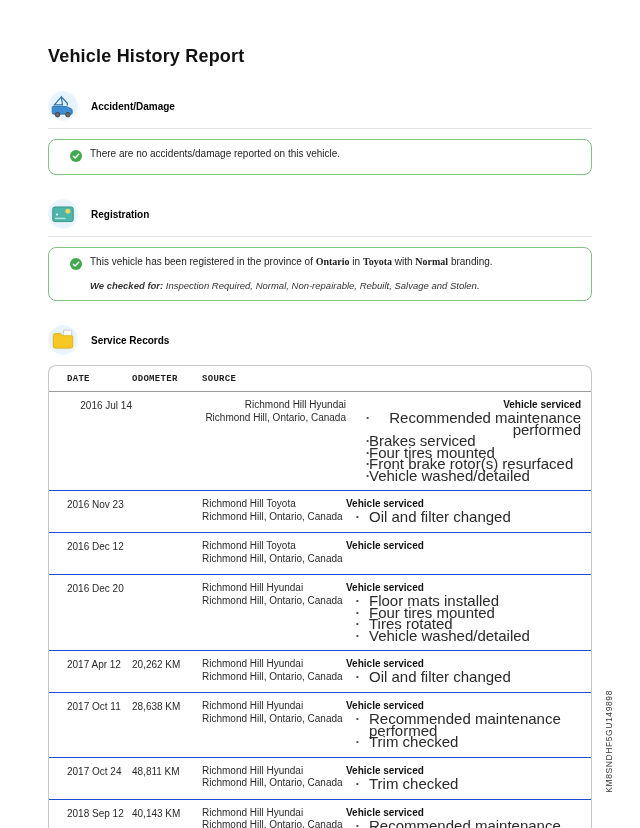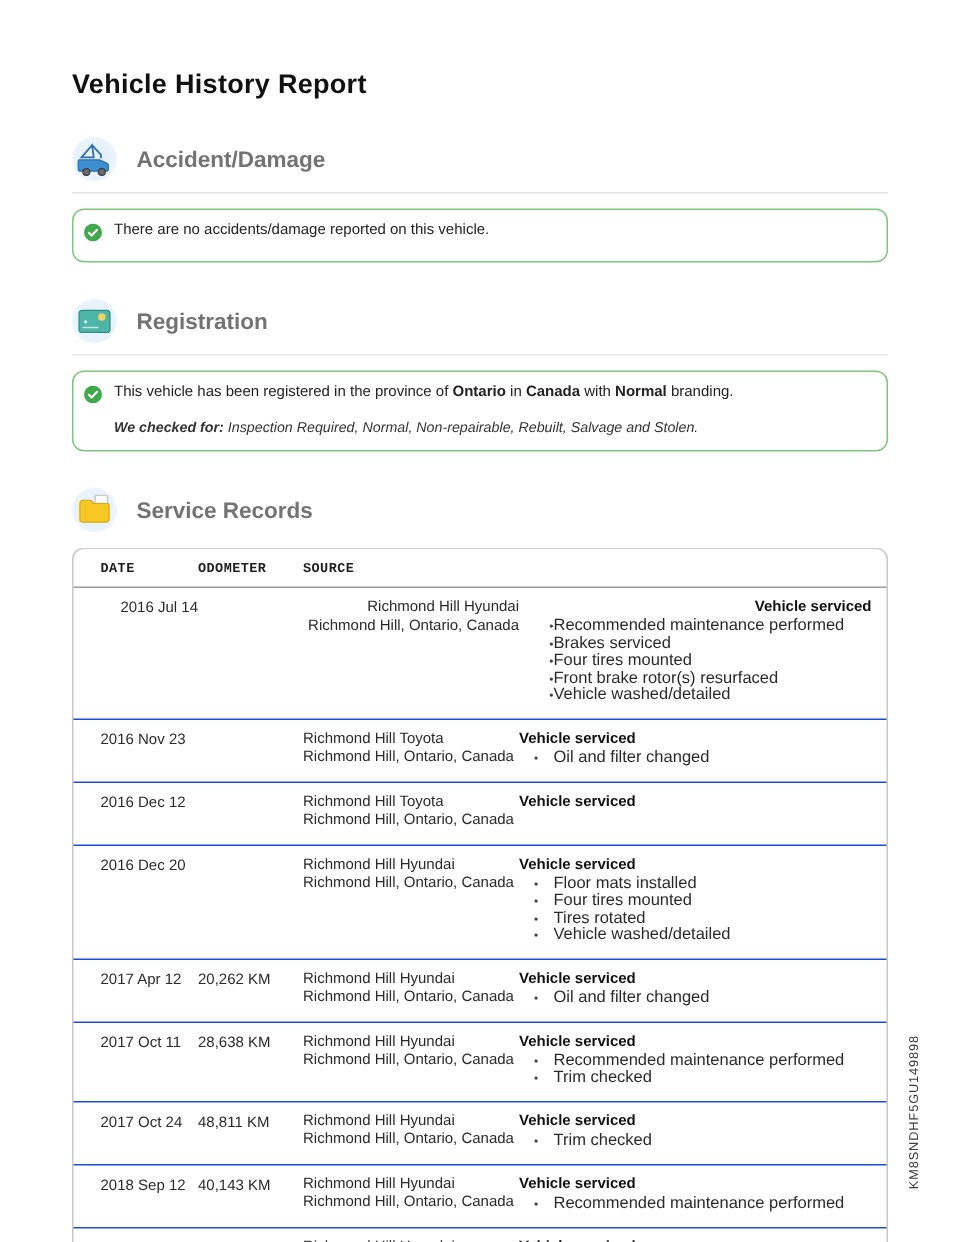--- a/index.html
+++ b/index.html
@@ -25,38 +25,38 @@
   .section { margin-top: 24px; }
   .section:first-of-type { margin-top: 0; }
 
   .section-head { display: flex; align-items: center; gap: 13px; height: 30px; }
   .icon-bubble {
     width: 30px; height: 30px; border-radius: 50%;
     background: radial-gradient(circle, #ddeefb 0%, #e9f3fc 60%, #ffffff 100%);
     display: flex; align-items: center; justify-content: center;
     flex: 0 0 auto;
   }
-  .section-title { font-size: 15px; font-weight: 600; color: #737373; }
+  .section-title { font-size: 10px; font-weight: 600; color: #000000; }
 
   .section-rule {
     border: none;
     border-top: 1px solid #e4e4e4;
     margin: 7px 0 10px 0;
   }
 
   .alert-box {
     border: 1.5px solid #7cc87f;
     border-radius: 8px;
-    padding: 7px 12px 8px 7px;
+    padding: 7px 12px 8px 21px;
     background: #fff;
   }
   .alert-line { display: flex; align-items: flex-start; gap: 8px; }
   .check-icon { flex: 0 0 auto; margin-top: 1px; }
   .alert-text { font-size: 10px; line-height: 13px; color: #222; }
-  .alert-text b { font-weight: 700; }
+  .alert-text b { font-weight: 700; font-family: Liberation Serif, serif; }
   .checked-line {
     margin: 6px 0 1px 20px;
     font-size: 9.5px;
     font-style: italic;
     color: #333;
   }
   .checked-line .lbl { font-weight: 700; }
 
   
   .service-table {
@@ -82,21 +82,21 @@
     letter-spacing: 0.3px;
   }
   .trow { border-top: 1px solid #1d4ed8; }
   .trow:first-child { border-top: none; text-align: right; }
   .td { font-size: 10px; color: #2a2a2a; line-height: 12.5px; }
   .td.date, .td.odo { padding-top: 1px; }
   .srcline { font-size: 10px; line-height: 12.5px; color: #2a2a2a; }
   .det-title { font-size: 10px; font-weight: 700; color: #111; line-height: 12px; margin-bottom: 1px; }
   .bullet-row { display: flex; align-items: flex-start; padding-left: 10px; }
   .bullet { width: 13px; flex: 0 0 auto; font-size: 8px; line-height: 11.5px; color: #444; }
-  .bullet-text { font-size: 11px; line-height: 11.5px; color: #2a2a2a; }
+  .bullet-text { font-size: 15px; line-height: 11.5px; color: #2a2a2a; }
 
   .vin-sidebar {
     position: absolute;
     right: 26px;
     top: 690px;
     writing-mode: vertical-rl;
     transform: rotate(180deg);
     font-size: 8.5px;
     letter-spacing: 0.6px;
     color: #3a3a3a;
@@ -152,21 +152,21 @@
       </div>
       <hr class="section-rule">
       <div class="alert-box">
         <div class="alert-line">
           <span class="check-icon">
             <svg width="12" height="12" viewBox="0 0 16 16">
               <circle cx="8" cy="8" r="8" fill="#3fa94c"></circle>
               <path d="M4.4 8.3 l2.4 2.4 L11.6 5.6" stroke="#fff" stroke-width="1.9" fill="none" stroke-linecap="round" stroke-linejoin="round"></path>
             </svg>
           </span>
-          <span class="alert-text"><span>This vehicle has been registered in the province of </span><b>Ontario</b><span> in </span><b>Canada</b><span> with </span><b>Normal</b><span> branding.</span></span>
+          <span class="alert-text"><span>This vehicle has been registered in the province of </span><b>Ontario</b><span> in </span><b>Toyota</b><span> with </span><b>Normal</b><span> branding.</span></span>
         </div>
         <div class="checked-line"><span class="lbl">We checked for:</span><span> Inspection Required, Normal, Non-repairable, Rebuilt, Salvage and Stolen.</span></div>
       </div>
     </div>
 
     <div class="section">
       <div class="section-head">
         <span class="icon-bubble">
           <svg width="26" height="26" viewBox="0 0 24 24">
             <path d="M12.5 3 h6.5 a1 1 0 0 1 1 1 v8 h-8 z" fill="#ffffff" stroke="#c9c9c9" stroke-width="0.9"></path>

